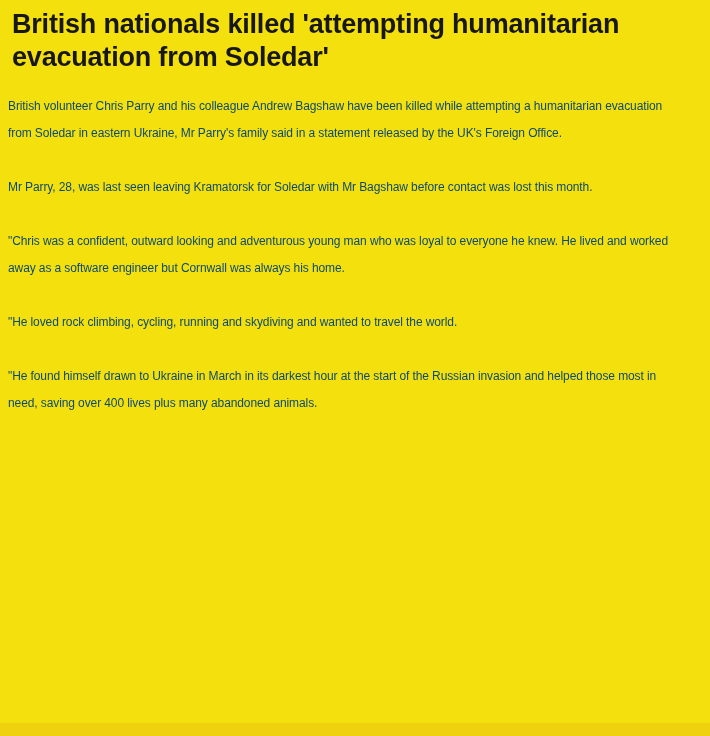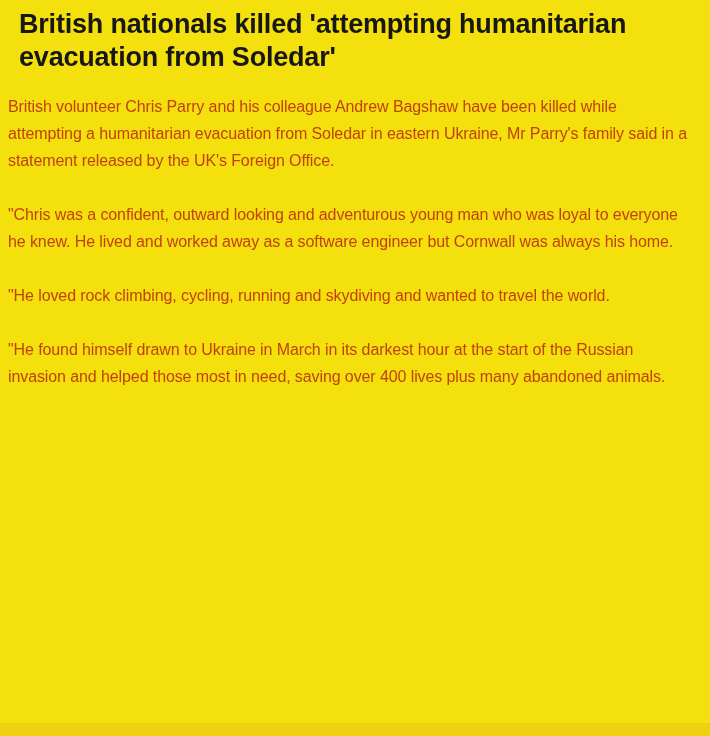--- a/index.html
+++ b/index.html
@@ -14,51 +14,52 @@
     font-family: "Liberation Sans", "DejaVu Sans", sans-serif;
     -webkit-font-smoothing: antialiased;
     position: relative;
   }
   .article {
     padding: 8px 22px 0 8px;
     width: 680px;
     box-sizing: content-box;
   }
   h1.headline {
-    margin: 0 0 19px 11px;
+    margin: 0 0 19px 4px;
     font-size: 27px;
     line-height: 33px;
     font-weight: 700;
     color: #171717;
     letter-spacing: -0.2px;
   }
   .body-copy p {
     margin: 0 0 27px 0;
-    font-size: 16px;
+    font-size: 12px;
     line-height: 27px;
     font-weight: 400;
-    color: #c2410c;
+    color: #0c4a6e;
     letter-spacing: -0.1px;
   }
   .footer-strip {
     position: absolute;
     left: 0;
     bottom: 0;
     width: 710px;
     height: 13px;
     background: #F0D110;
   }
 </style>
 </head>
 <body>
 
 <main class="article">
   <h1 class="headline">British nationals killed 'attempting humanitarian evacuation from Soledar'</h1>
 
   <div class="body-copy">
     <p>British volunteer Chris Parry and his colleague Andrew Bagshaw have been killed while attempting a humanitarian evacuation from Soledar in eastern Ukraine, Mr Parry's family said in a statement released by the UK's Foreign Office.</p>
+    <p>Mr Parry, 28, was last seen leaving Kramatorsk for Soledar with Mr Bagshaw before contact was lost this month.</p>
     <p>"Chris was a confident, outward looking and adventurous young man who was loyal to everyone he knew. He lived and worked away as a software engineer but Cornwall was always his home.</p>
     <p>"He loved rock climbing, cycling, running and skydiving and wanted to travel the world.</p>
     <p>"He found himself drawn to Ukraine in March in its darkest hour at the start of the Russian invasion and helped those most in need, saving over 400 lives plus many abandoned animals.</p>
   </div>
 </main>
 
 <div class="footer-strip"></div>
 
 </body></html>

